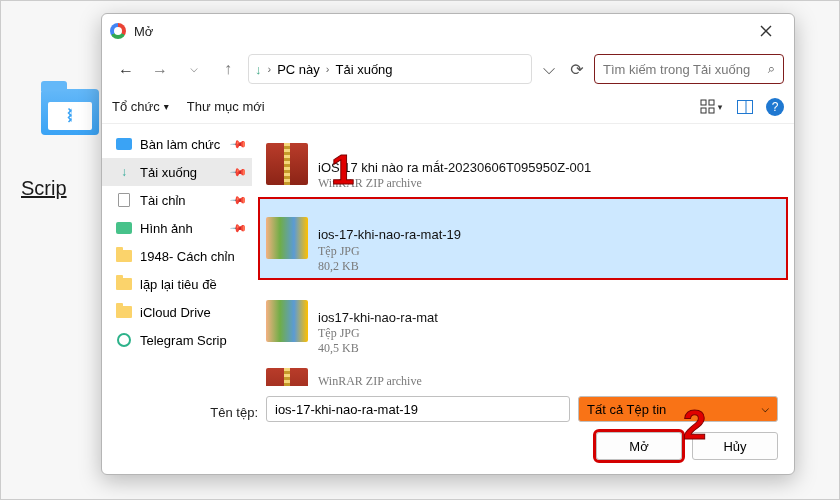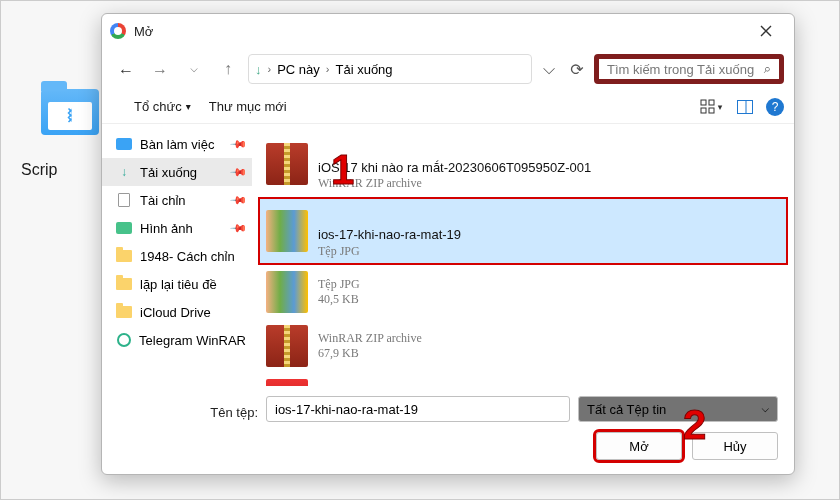--- a/index.html
+++ b/index.html
@@ -9,21 +9,21 @@
   .bg-folder {
     position: absolute;
     top: 88px; left: 40px;
     width: 58px; height: 46px;
     background: linear-gradient(to bottom, #64b8f8 0%, #3aa3f5 100%);
     border-radius: 4px;
   }
   .bg-folder::before { content:""; position:absolute; top:-8px; left:0; width:26px; height:10px; background:#64b8f8; border-radius:3px 3px 0 0; }
   .bg-folder .sub { position:absolute; left:7px; bottom:5px; width:44px; height:28px; background:#fff; border-radius:2px; display:flex; align-items:center; justify-content:center; }
   .bg-folder .sub svg { width:18px; height:18px; fill:#3aa3f5; }
-  .bg-label { position:absolute; top:160px; left:20px; font-size:16px; color:#1a1a1a; }
+  .bg-label { position:absolute; top:176px; left:20px; font-size:20px; color:#1a1a1a;text-decoration:underline; }
 
   
   .dialog {
     position: absolute;
     top: 12px; left: 100px;
     width: 694px; height: 462px;
     background: #fff;
     border: 1px solid #b5b5b5;
     box-shadow: 0 6px 22px rgba(0,0,0,.25);
     border-radius: 6px;
@@ -42,24 +42,24 @@
   .titlebar .spacer { flex:1; }
   .titlebar .close { width:40px; height:100%; display:flex; align-items:center; justify-content:center; font-size:14px; color:#333; }
 
   .navrow { display:flex; align-items:center; gap:6px; height:42px; padding:0 10px; }
   .nav-btn { width:28px; height:28px; border-radius:4px; display:flex; align-items:center; justify-content:center; color:#7a7a7a; }
   .nav-btn.enabled { color:#333; }
   .breadcrumb { flex:1; height:30px; border:1px solid #dcdcdc; border-radius:4px; display:flex; align-items:center; padding:0 6px; gap:6px; font-size:13px; }
   .breadcrumb .dl-icon { color:#4a8; }
   .breadcrumb .chev { color:#666; font-size:11px; }
   .crumb-ref { width:22px; height:28px; display:flex; align-items:center; justify-content:center; color:#555; }
-  .search { width:190px; height:30px; border:5px solid #7f1d1d; border-radius:4px; display:flex; align-items:center; padding:0 8px; gap:6px; font-size:13px; color:#777; }
+  .search { width:190px; height:30px; border:1px solid #7f1d1d; border-radius:4px; display:flex; align-items:center; padding:0 8px; gap:6px; font-size:13px; color:#777; }
   .search .mag { color:#555; }
 
-  .toolrow { display:flex; align-items:center; height:34px; padding:0 10px 0 32px; gap:18px; font-size:13px; color:#1a1a1a; border-bottom:1px solid #eee; }
+  .toolrow { display:flex; align-items:center; height:34px; padding:0 10px 0 10px; gap:18px; font-size:13px; color:#1a1a1a; border-bottom:1px solid #eee; }
   .toolrow .right { margin-left:auto; display:flex; align-items:center; gap:8px; }
   .chip { display:flex; align-items:center; gap:4px; }
   .icon-btn { width:26px; height:26px; display:flex; align-items:center; justify-content:center; border-radius:3px; color:#333; }
   .help { width:18px; height:18px; border-radius:50%; background:#1f78d1; color:#fff; display:flex; align-items:center; justify-content:center; font-size:12px; }
 
   .body { flex:1; display:flex; overflow:hidden; }
 
   .sidebar { width:150px; padding:6px 0; overflow:hidden; font-size:13px; }
   .side-item { display:flex; align-items:center; gap:8px; height:28px; padding:0 6px 0 14px; white-space:nowrap; overflow:hidden; }
   .side-item.selected { background:#eaeaea; }
@@ -81,21 +81,21 @@
   .thumb.jpg { background: linear-gradient(90deg,#f4b183,#70ad47,#5b9bd5,#ffc000); }
   .thumb.banner { background: linear-gradient(#e33,#b11); }
   .file-meta { display:flex; flex-direction:column; line-height:1.25; overflow:hidden; }
   .file-name { color:#111; white-space:nowrap; overflow:hidden; text-overflow:ellipsis; max-width:300px;margin-top:24px; }
   .file-type, .file-size { color:#7a7a7a; font-size:12px;font-family:Liberation Serif, serif; }
 
   .footer { padding:10px 16px 14px; display:flex; flex-direction:column; gap:10px; }
   .foot-row { display:flex; align-items:center; gap:8px; }
   .foot-label { font-size:13px; color:#222; width:140px; text-align:right;margin-top:6px; }
   .fn-input { flex:1; height:26px; border:1px solid #c0c0c0; border-radius:3px; padding:0 8px; font-size:13px; background:#fff; }
-  .filter { width:200px; height:26px; border:1px solid #c0c0c0; border-radius:3px; padding:0 8px; font-size:13px; display:flex; align-items:center; justify-content:space-between; background:#737373; }
+  .filter { width:200px; height:26px; border:1px solid #c0c0c0; border-radius:3px; padding:0 8px; font-size:13px; display:flex; align-items:center; justify-content:space-between; background:#f97316; }
   .btns { margin-left:auto; display:flex; gap:10px; }
   .btn { height:28px; min-width:86px; border:1px solid #c0c0c0; border-radius:3px; background:#fdfdfd; font-size:13px; display:flex; align-items:center; justify-content:center; }
   .btn.primary { outline:3px solid #d30000; }
 
   .ann { position:absolute; font-weight:900; color:#e00000; -webkit-text-stroke:1px #7a0000; pointer-events:none; }
   .ann1 { top:145px; left:330px; font-size:42px; }
   .ann2 { top:400px; left:682px; font-size:42px; }
 </style>
 </head>
 <body>
@@ -172,21 +172,21 @@
       <div class="help">?</div>
     </div>
   </div>
 
   <div class="body">
     <div class="sidebar">
       <div class="side-item">
           <span class="ic">
             <span class="ic-blue"></span>
           </span>
-          <span>Bàn làm việc</span>
+          <span>Bàn làm chức</span>
           <span class="pin">📌</span>
         </div>
       <div class="side-item selected">
           <span class="ic" style="color:#3a9">↓</span>
           <span>Tải xuống</span>
           <span class="pin">📌</span>
         </div>
       <div class="side-item">
           <span class="ic">
             <span class="ic-doc"></span>
@@ -216,42 +216,44 @@
       <div class="side-item">
           <span class="ic">
             <span class="folder-mini"></span>
           </span>
           <span>iCloud Drive</span>
         </div>
       <div class="side-item">
           <span class="ic">
             <span class="ic-teal"></span>
           </span>
-          <span>Telegram WinRAR</span>
+          <span>Telegram Scrip</span>
         </div>
     </div>
 
     <div class="filepane">
       <div class="file-row">
         <div class="thumb zip"></div>
         <div class="file-meta">
           <span class="file-name">iOS 17 khi nào ra mắt-20230606T095950Z-001</span>
           <span class="file-type">WinRAR ZIP archive</span>
         </div>
       </div>
       <div class="file-row selected">
         <div class="thumb jpg"></div>
         <div class="file-meta">
           <span class="file-name">ios-17-khi-nao-ra-mat-19</span>
           <span class="file-type">Tệp JPG</span>
+          <span class="file-size">80,2 KB</span>
         </div>
       </div>
       <div class="file-row">
         <div class="thumb jpg"></div>
         <div class="file-meta">
+          <span class="file-name">ios17-khi-nao-ra-mat</span>
           <span class="file-type">Tệp JPG</span>
           <span class="file-size">40,5 KB</span>
         </div>
       </div>
       <div class="file-row">
         <div class="thumb zip"></div>
         <div class="file-meta">
           <span class="file-type">WinRAR ZIP archive</span>
           <span class="file-size">67,9 KB</span>
         </div>

